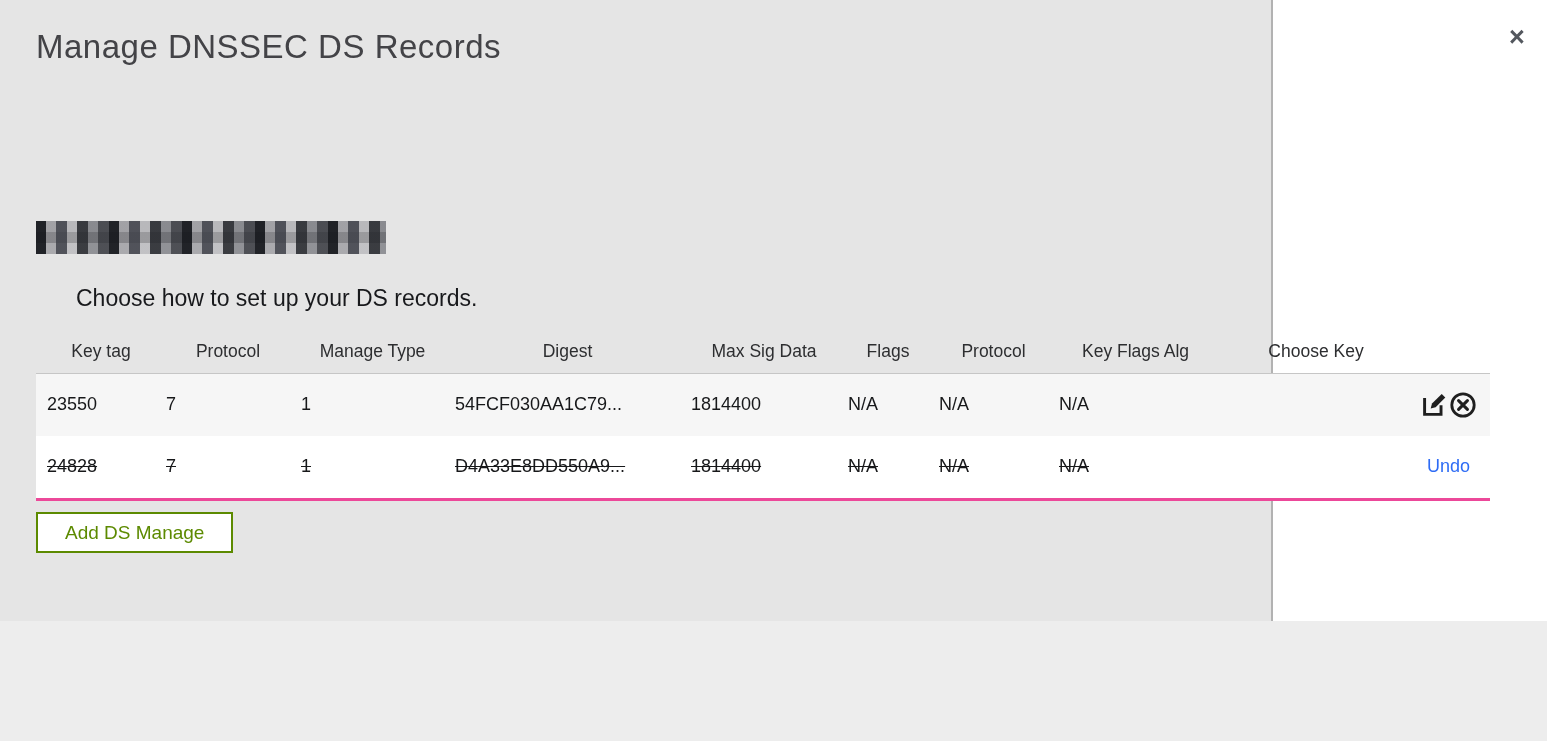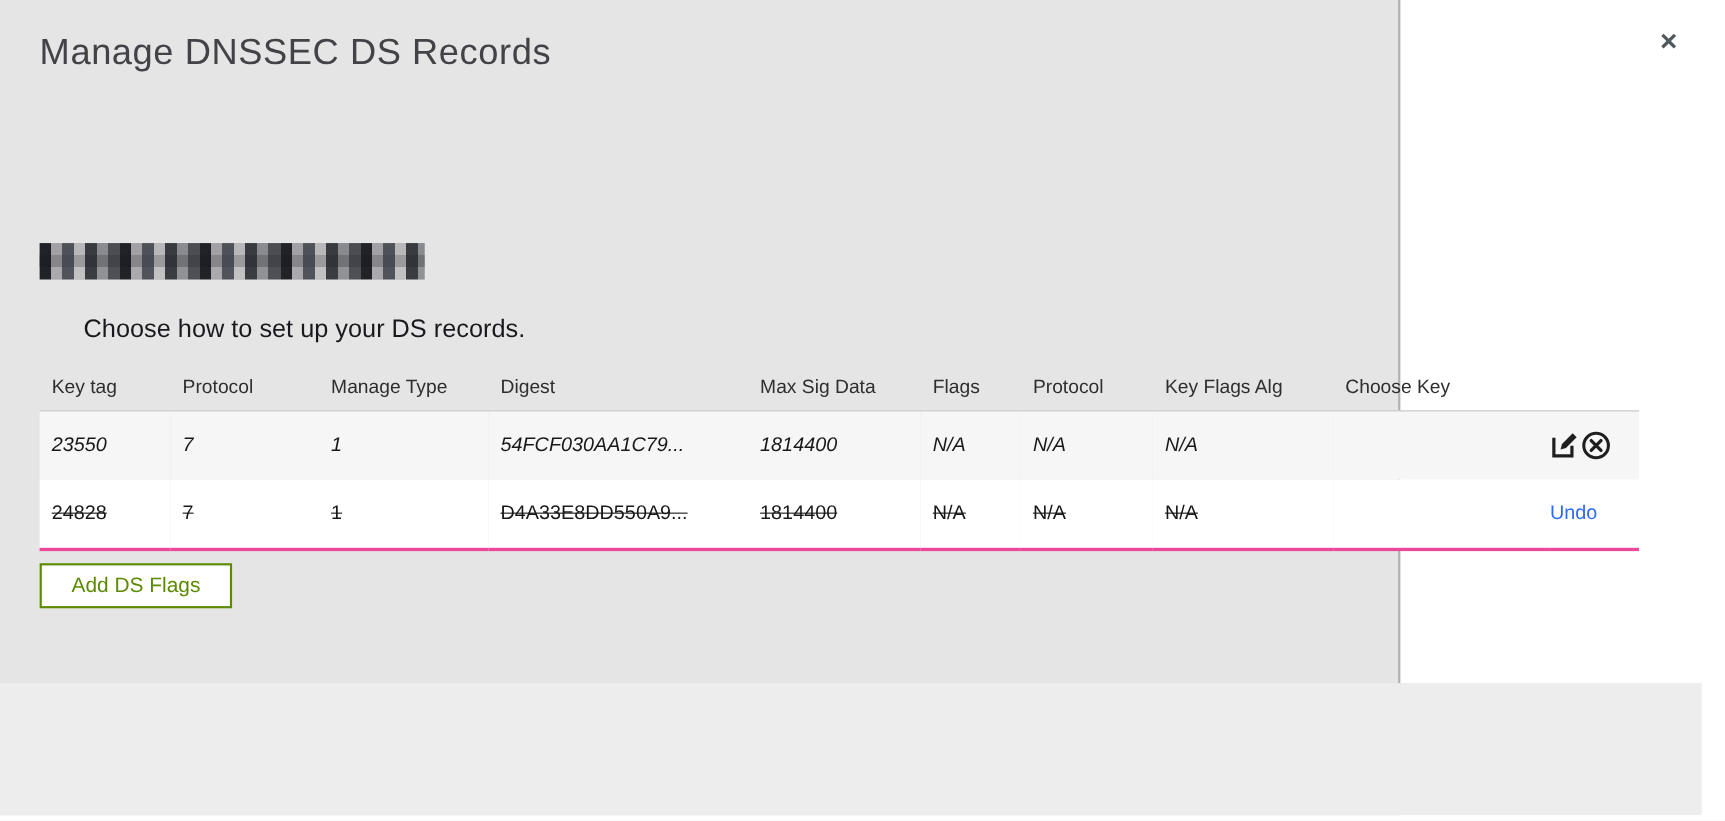--- a/index.html
+++ b/index.html
@@ -51,31 +51,31 @@
     position:absolute; left:36px; top:285px;
     font-size:23px; color:#18191c;margin-left:40px;
   }
 
   .ds-table {
     position:absolute; left:36px; top:330px; width:1454px;
     border-collapse:collapse; table-layout:fixed;
     font-size:18px; color:#17181a;
   }
   .ds-table th {
-    height:43px; text-align:left; vertical-align:middle;
+    height:43px; text-align:center; vertical-align:middle;
     font-weight:400; font-size:17.5px; color:#2d2e30;
     padding-left:11px; border-bottom:1px solid #c6c6c6;
   }
   .ds-table td {
     height:63px; vertical-align:middle; padding-left:11px;
   }
-  .ds-table tr.row-normal  { background:#f6f6f6;font-style:italic; }
+  .ds-table tr.row-normal  { background:#f6f6f6; }
   .ds-table tr.row-deleted { background:#ffffff; border-bottom:3px solid #ec4899; }
   .ds-table tr.row-deleted td .strikeable { text-decoration:line-through; }
-  .ds-table td.actions-cell { padding-left:0; padding-right:2px; text-align:left; white-space:nowrap; }
+  .ds-table td.actions-cell { padding-left:0; padding-right:2px; text-align:center; white-space:nowrap; }
 
   .icon-btn { display:inline-block; vertical-align:middle; cursor:pointer; line-height:0; }
   .icon-btn + .icon-btn { margin-left:1px; }
 
   .undo-link { color:#2e6cf5; font-size:18px; text-decoration:none; cursor:pointer; }
 
   .add-ds-btn {
     position:absolute; left:36px; top:512px;
     height:41px; padding:0 27px;
     background:#ffffff; border:2px solid #5c8a00;
@@ -164,21 +164,21 @@
           <td><span class="strikeable">N/A</span></td>
           <td><span class="strikeable">N/A</span></td>
           <td><span class="strikeable"></span></td>
           <td class="actions-cell">
             <a class="undo-link">Undo</a>
           </td>
         </tr>
       </tbody>
     </table>
 
-    <button class="add-ds-btn">Add DS Flags</button>
+    <button class="add-ds-btn">Add DS Manage</button>
 
     <div class="footer">
       
       
       
     </div>
 
   </div>
 </div>
 

